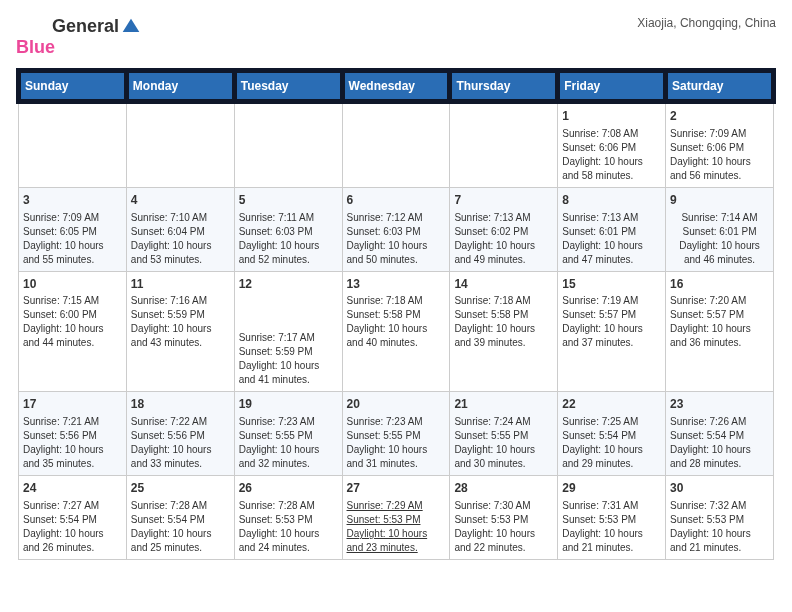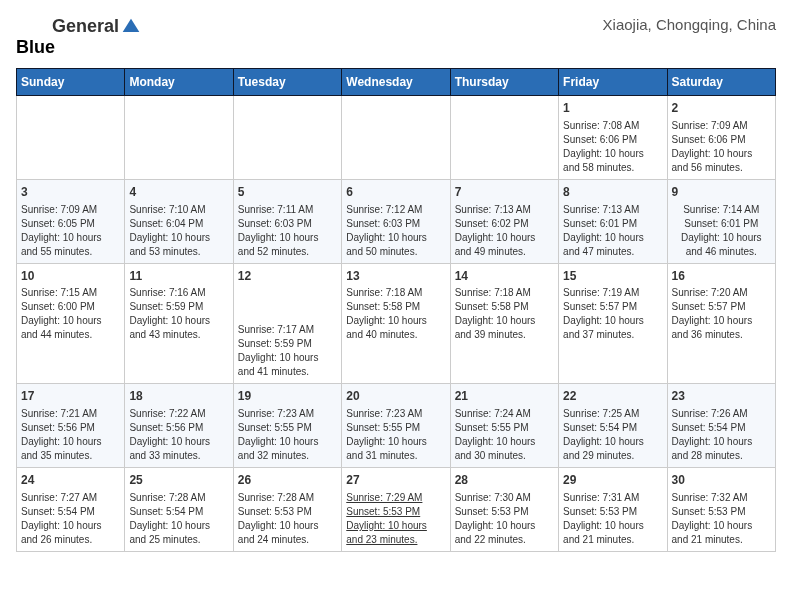--- a/index.html
+++ b/index.html
@@ -23,48 +23,48 @@
     }
     .logo-text {
       display: flex;
       align-items: center;
       font-size: 18px;
       font-weight: bold;
       color: #333;
       margin-left: 36px;
     }
     .logo-general { color: #333; font-weight: bold; }
-    .logo-blue { color: #000000; font-weight: bold; }
+    .logo-blue { color: #ec4899; font-weight: bold; }
     .logo-icon {
       width: 20px;
       height: 20px;
       margin-left: 2px;
     }
     .title-block { text-align: right; }
     .month-title {
       font-size: 36px;
       font-weight: bold;
       color: #333;
     }
     .location {
-      font-size: 15px;
+      font-size: 12px;
       color: #555;
     }
     .calendar {
       width: 100%;
       border-collapse: collapse;
       font-size: 11px;
     }
     .calendar th {
       background: #2a6db5;
       color: #fff;
       padding: 6px 4px;
       text-align: left;
       font-size: 12px;
-      border: 1px solid #0f172a;
+      border: 5px solid #0f172a;
     }
     .calendar td {
       border: 1px solid #ccc;
       vertical-align: top;
       padding: 4px;
       width: calc(100% / 7);
       min-height: 80px;
       background: #fff;
       color: #333;
       line-height: 1.4;

